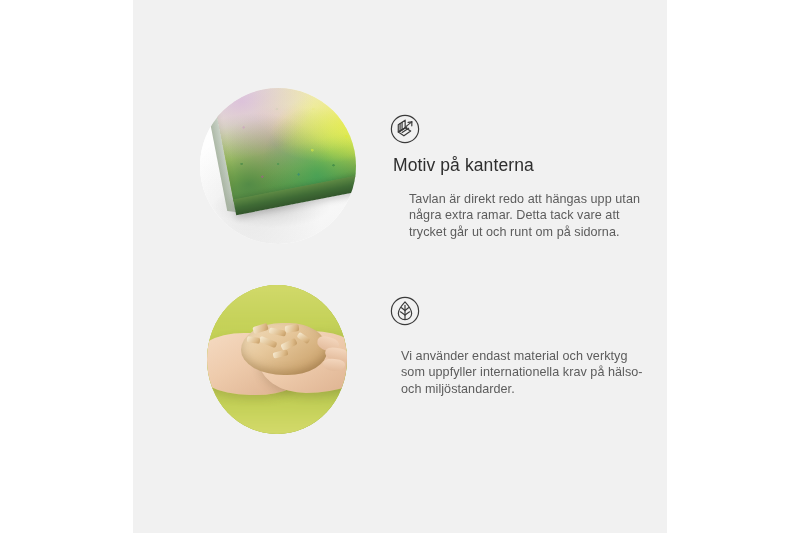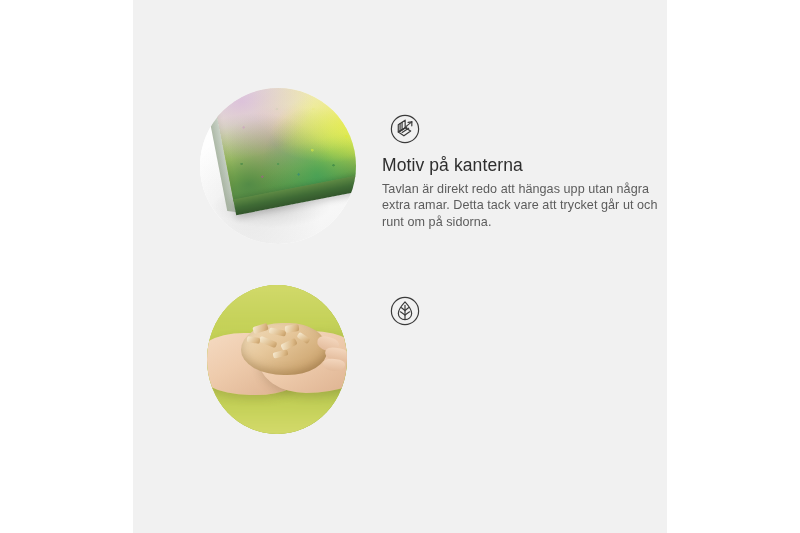--- a/index.html
+++ b/index.html
@@ -210,34 +210,34 @@
     height: 38px;
   }
   .icon-edges { left: 253px; top: 110px; }   
   .icon-eco   { left: 253px; top: 292px; }
 
   
   .feature-text {
     position: absolute;
     width: 280px;
   }
-  .text-edges { left: 249px; top: 155px; }
+  .text-edges { left: 260px; top: 155px; }
   .text-eco   { left: 252px; top: 332px; }
 
   .feature-title {
     margin: 0 0 6px 0;
     font-family: "Liberation Sans", sans-serif;
     font-size: 17.5px;
     font-weight: 400;
     color: #2e2e2e;
     letter-spacing: .1px;
     line-height: 20px;
   }
   .feature-body {
-    margin: 0;
+    margin: 16px;
     font-family: "Liberation Sans", sans-serif;
     font-size: 12.6px;
     font-weight: 400;
     color: #5c5c5c;
     line-height: 16.4px;
     letter-spacing: .05px;
   }
 </style>
 </head>
 <body>
@@ -304,16 +304,17 @@
         <path d="M24 12.4 C18.6 18.2 15.6 22.6 15.6 27.0 C15.6 31.6 19.4 34.8 24 34.8 C28.6 34.8 32.4 31.6 32.4 27.0 C32.4 22.6 29.4 18.2 24 12.4 Z"></path>
         <path d="M24 17.0 L24 34.6"></path>
         <path d="M24 23.4 L19.6 19.8"></path>
         <path d="M24 23.4 L28.4 19.8"></path>
         <path d="M24 29.0 L18.2 25.0"></path>
         <path d="M24 29.0 L29.8 25.0"></path>
       </svg>
     </span>
 
     <div class="feature-text text-eco">
+      <p class="feature-body">Vi använder endast material och verktyg som uppfyller internationella krav på hälso- och miljöstandarder.</p>
     </div>
 
   </div>
 </div>
 
 </body></html>

